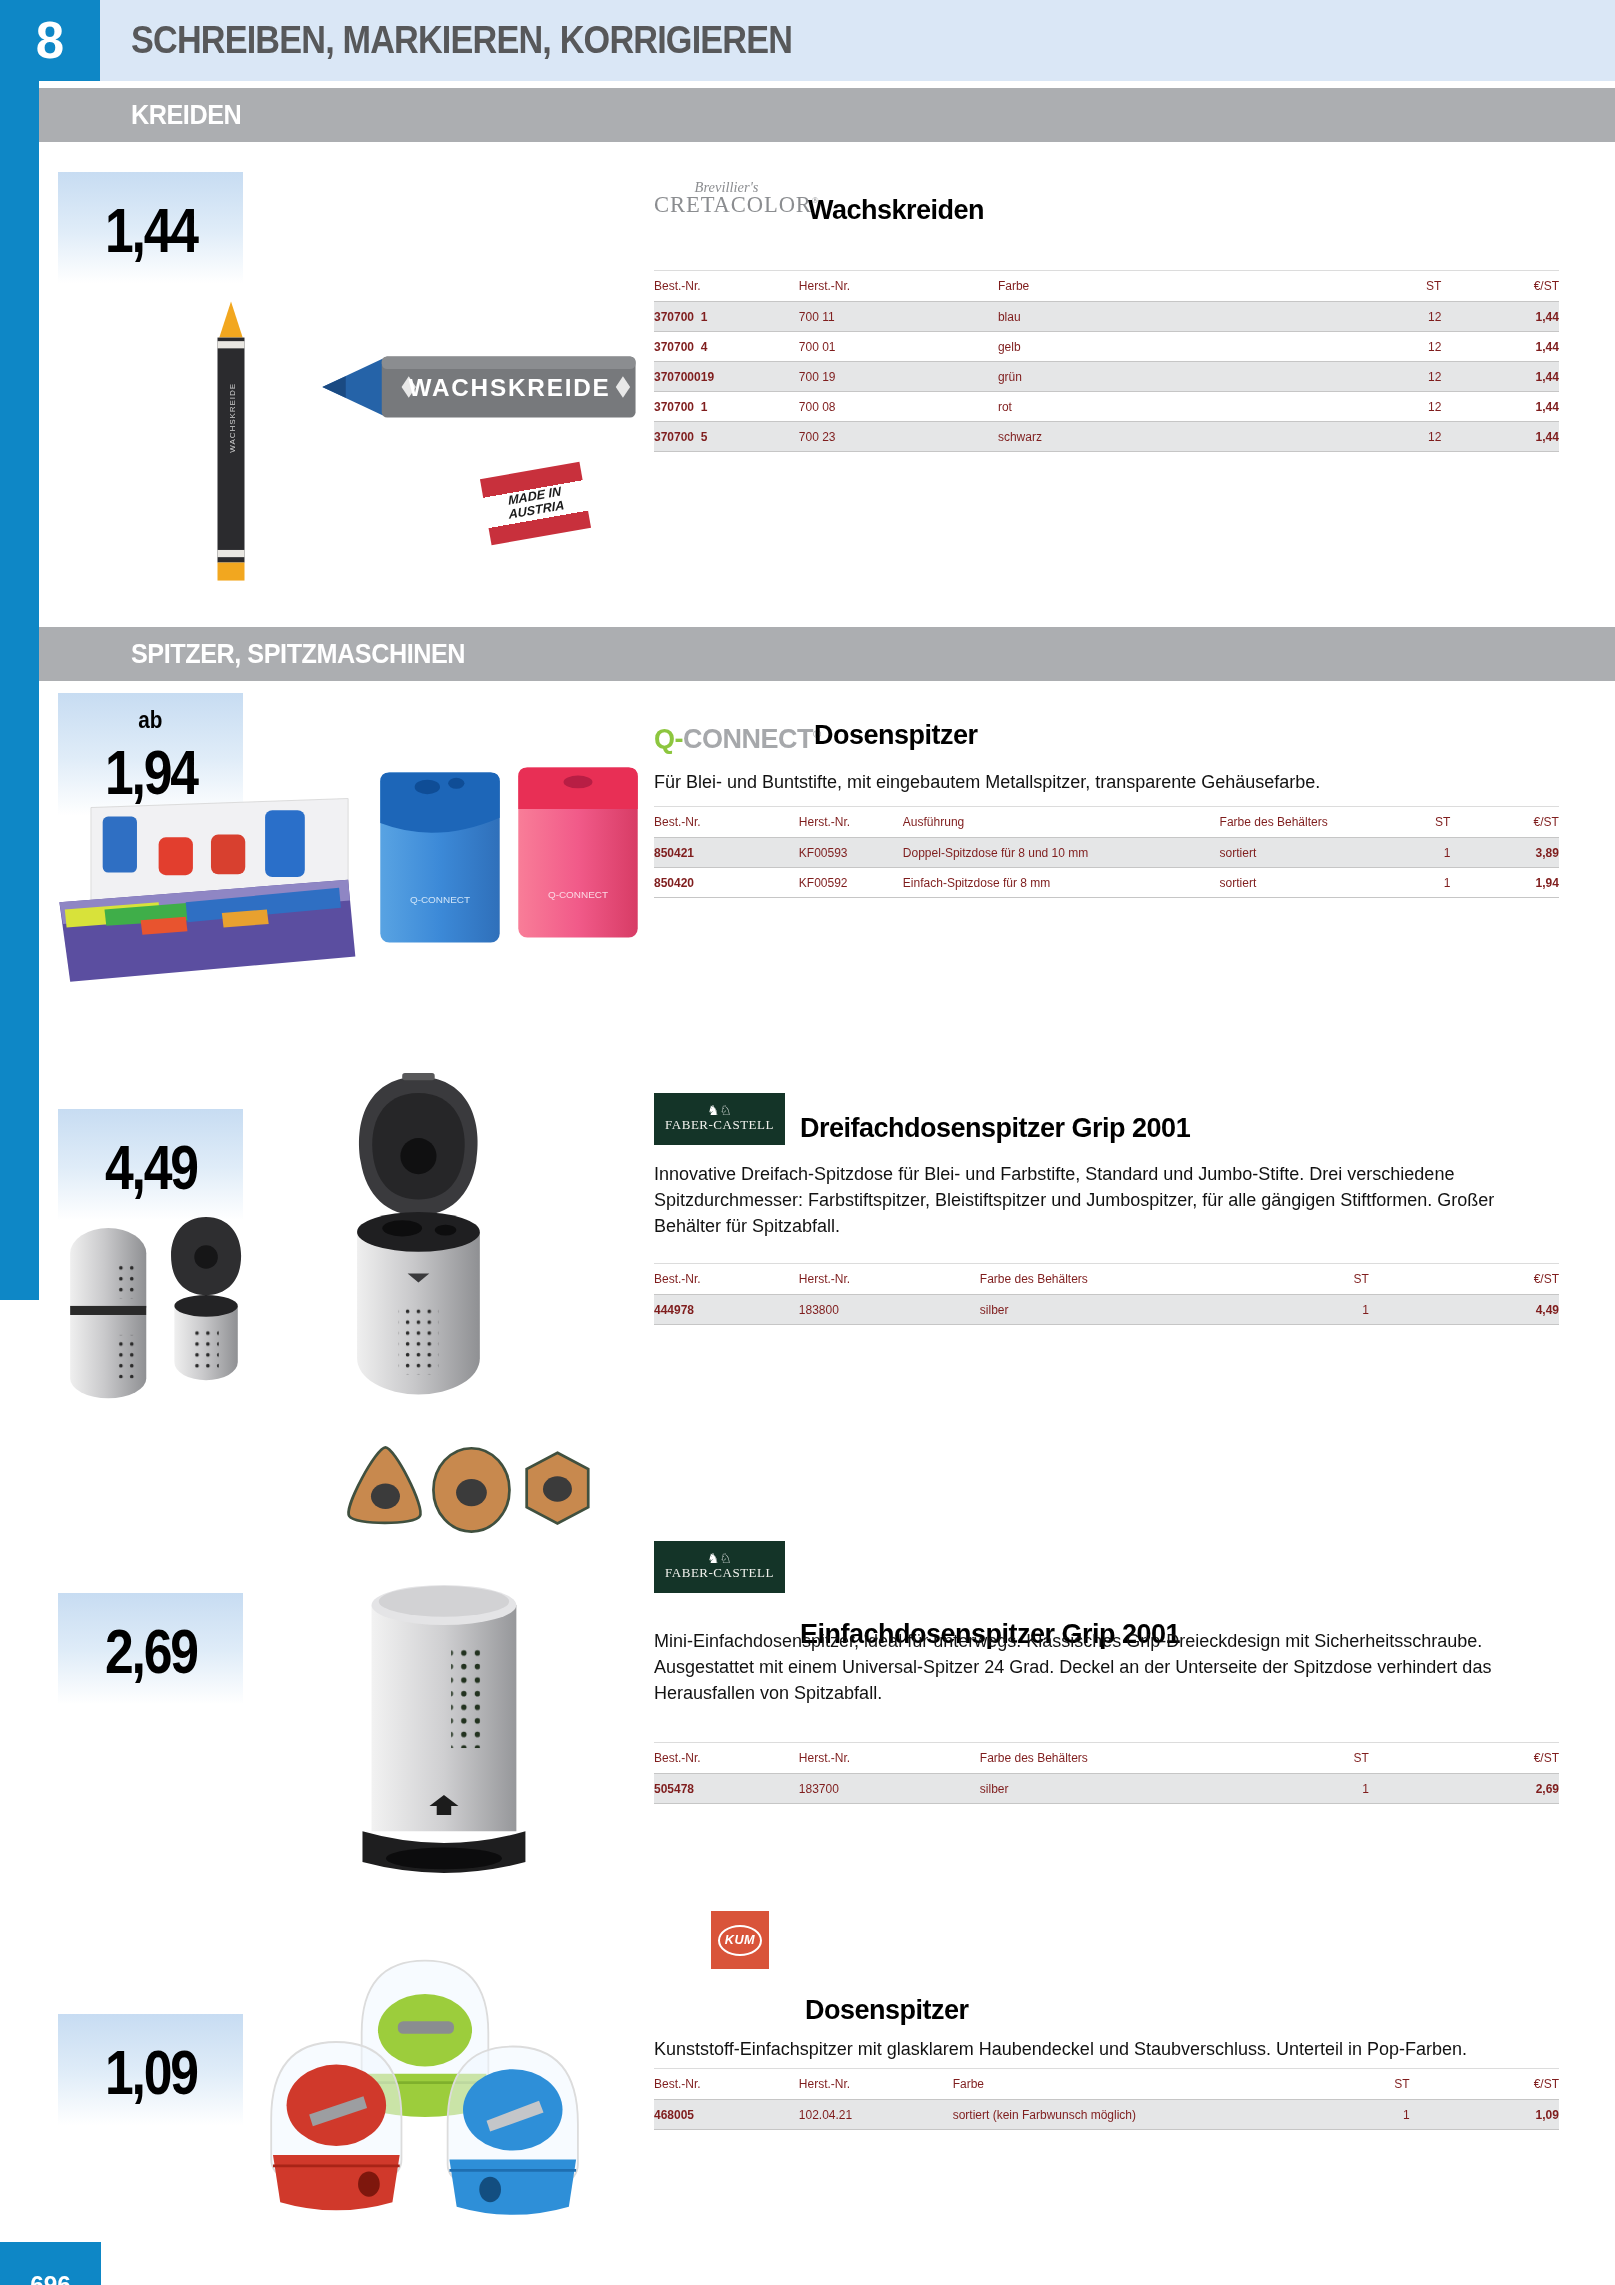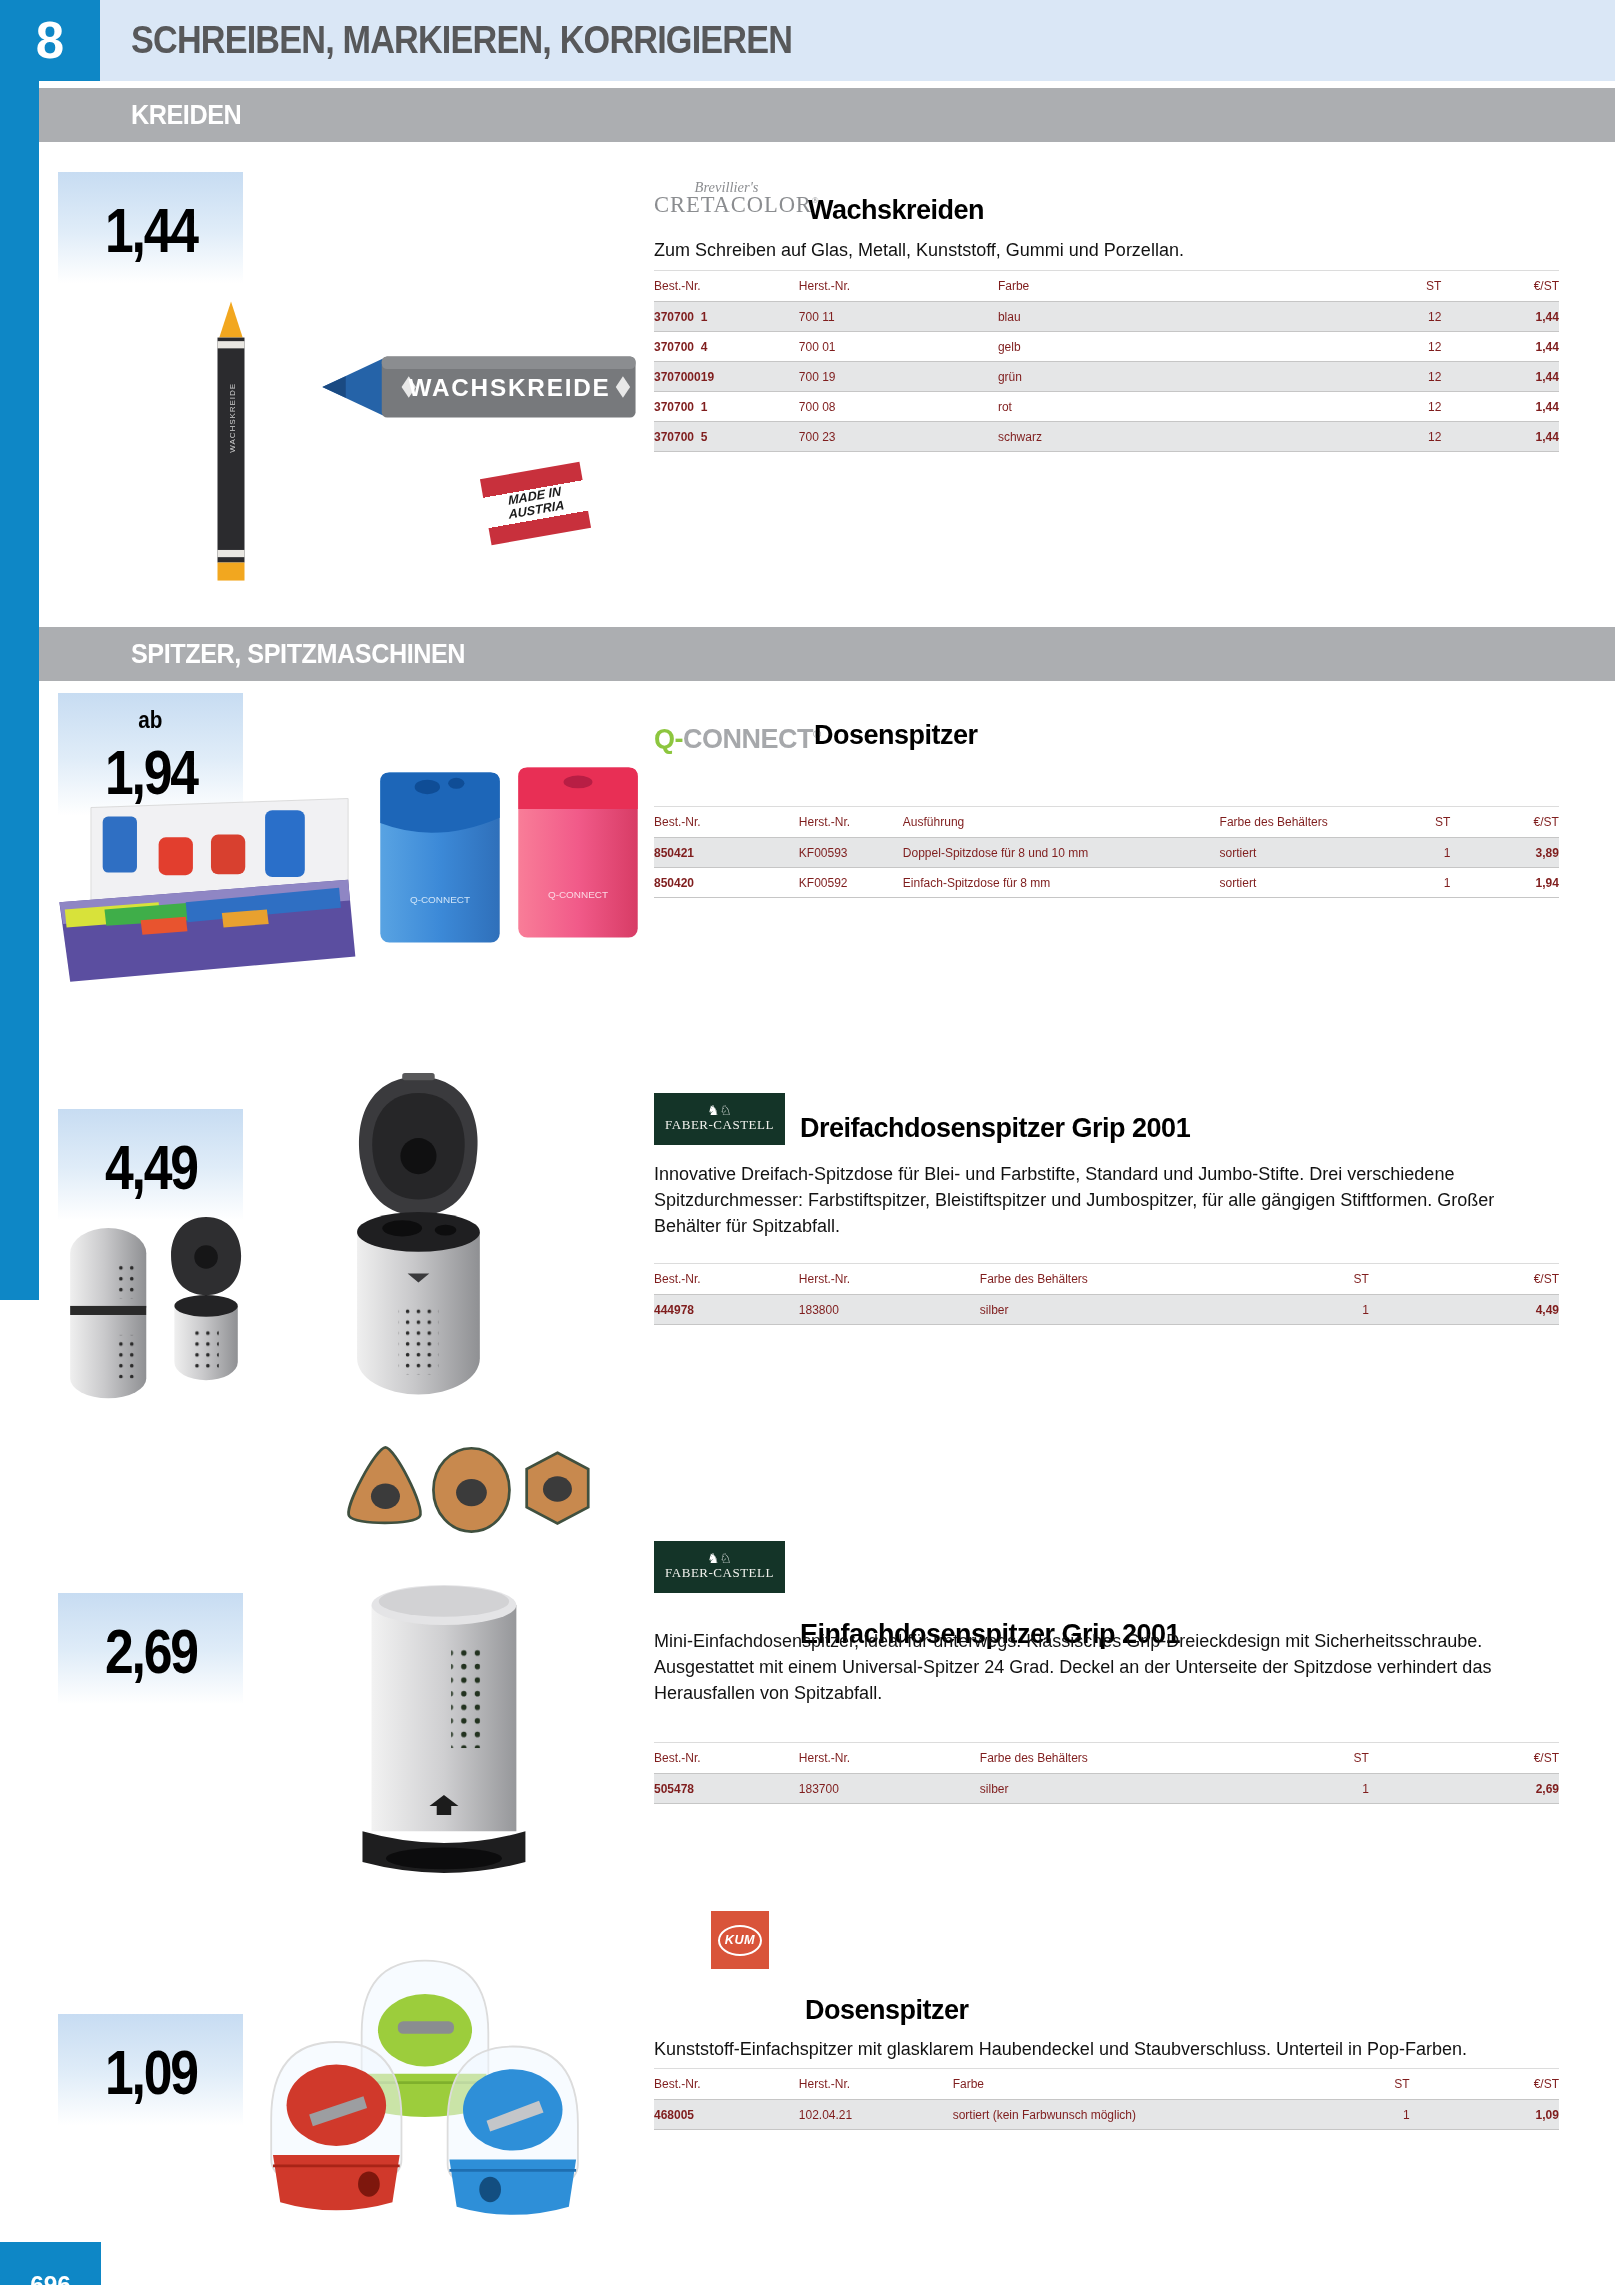--- a/index.html
+++ b/index.html
@@ -89,21 +89,20 @@
 
   <div class="badge" style="top:172px;">
     <span class="price">1,44</span>
   </div>
 
   <div class="logo-cretacolor">
     <div class="script">Brevillier's</div>
     <div class="serif"><span>CRETACOLOR</span><sup>®</sup></div>
   </div>
   <h2 class="ptitle" style="left:808px;top:195px;"><span>Wachskreiden</span></h2>
-  <div class="desc" style="top:237px;">Zum Schreiben auf Glas, Metall, Kunststoff, Gummi und Porzellan.</div>
 
   <div class="tbl t1" style="top:270px;">
     <div class="tr head">
       <div class="cell">Best.-Nr.</div>
       <div class="cell">Herst.-Nr.</div>
       <div class="cell">Farbe</div>
       <div class="cell num">ST</div>
       <div class="cell num">€/ST</div>
     </div>
     <div class="tr odd">
@@ -167,20 +166,21 @@
 
   <div class="badge" style="top:693px;height:128px;">
     <span class="ab">ab</span>
     <span class="price">1,94</span>
   </div>
 
   <div class="logo-qc">
     <span class="qg">Q-</span><span class="qgr">CONNECT</span><sup>®</sup>
   </div>
   <h2 class="ptitle" style="left:814px;top:720px;"><span>Dosenspitzer</span></h2>
+  <div class="desc" style="top:769px;">Für Blei- und Buntstifte, mit eingebautem Metallspitzer, transparente Gehäusefarbe.</div>
 
   <div class="tbl t2" style="top:806px;">
     <div class="tr head">
       <div class="cell">Best.-Nr.</div>
       <div class="cell">Herst.-Nr.</div>
       <div class="cell">Ausführung</div>
       <div class="cell">Farbe des Behälters</div>
       <div class="cell num">ST</div>
       <div class="cell num">€/ST</div>
     </div>

